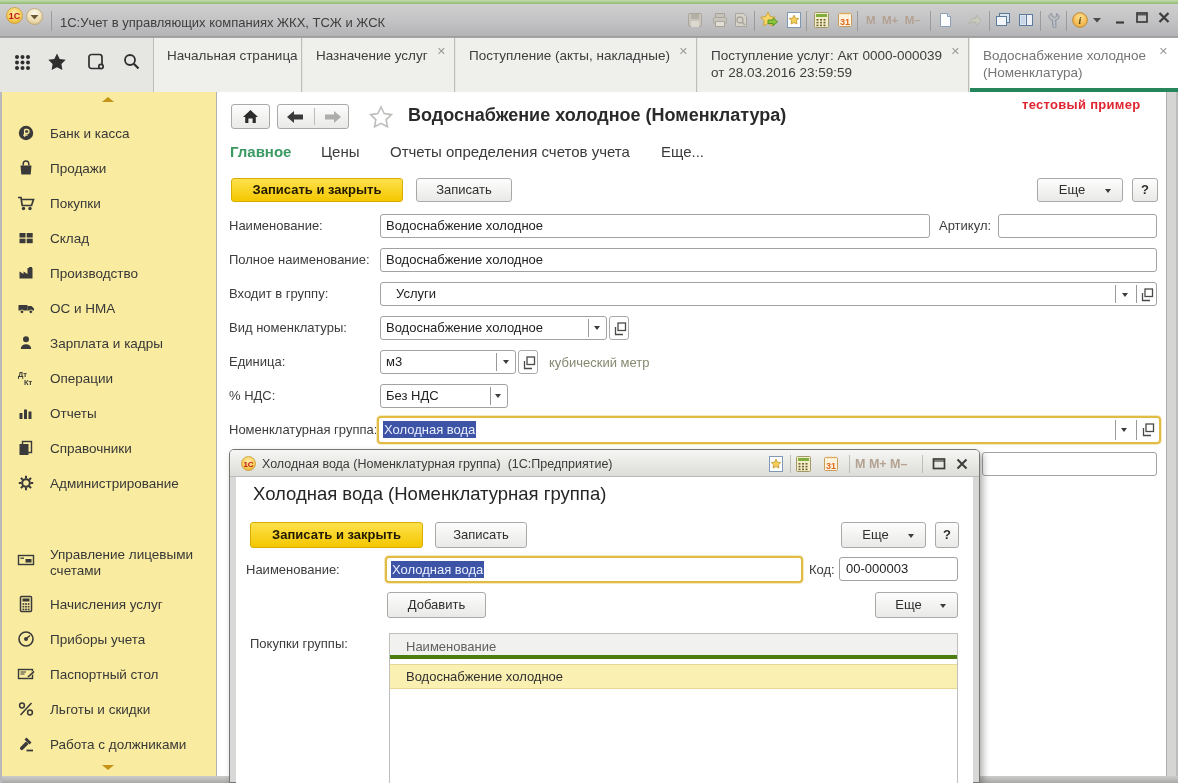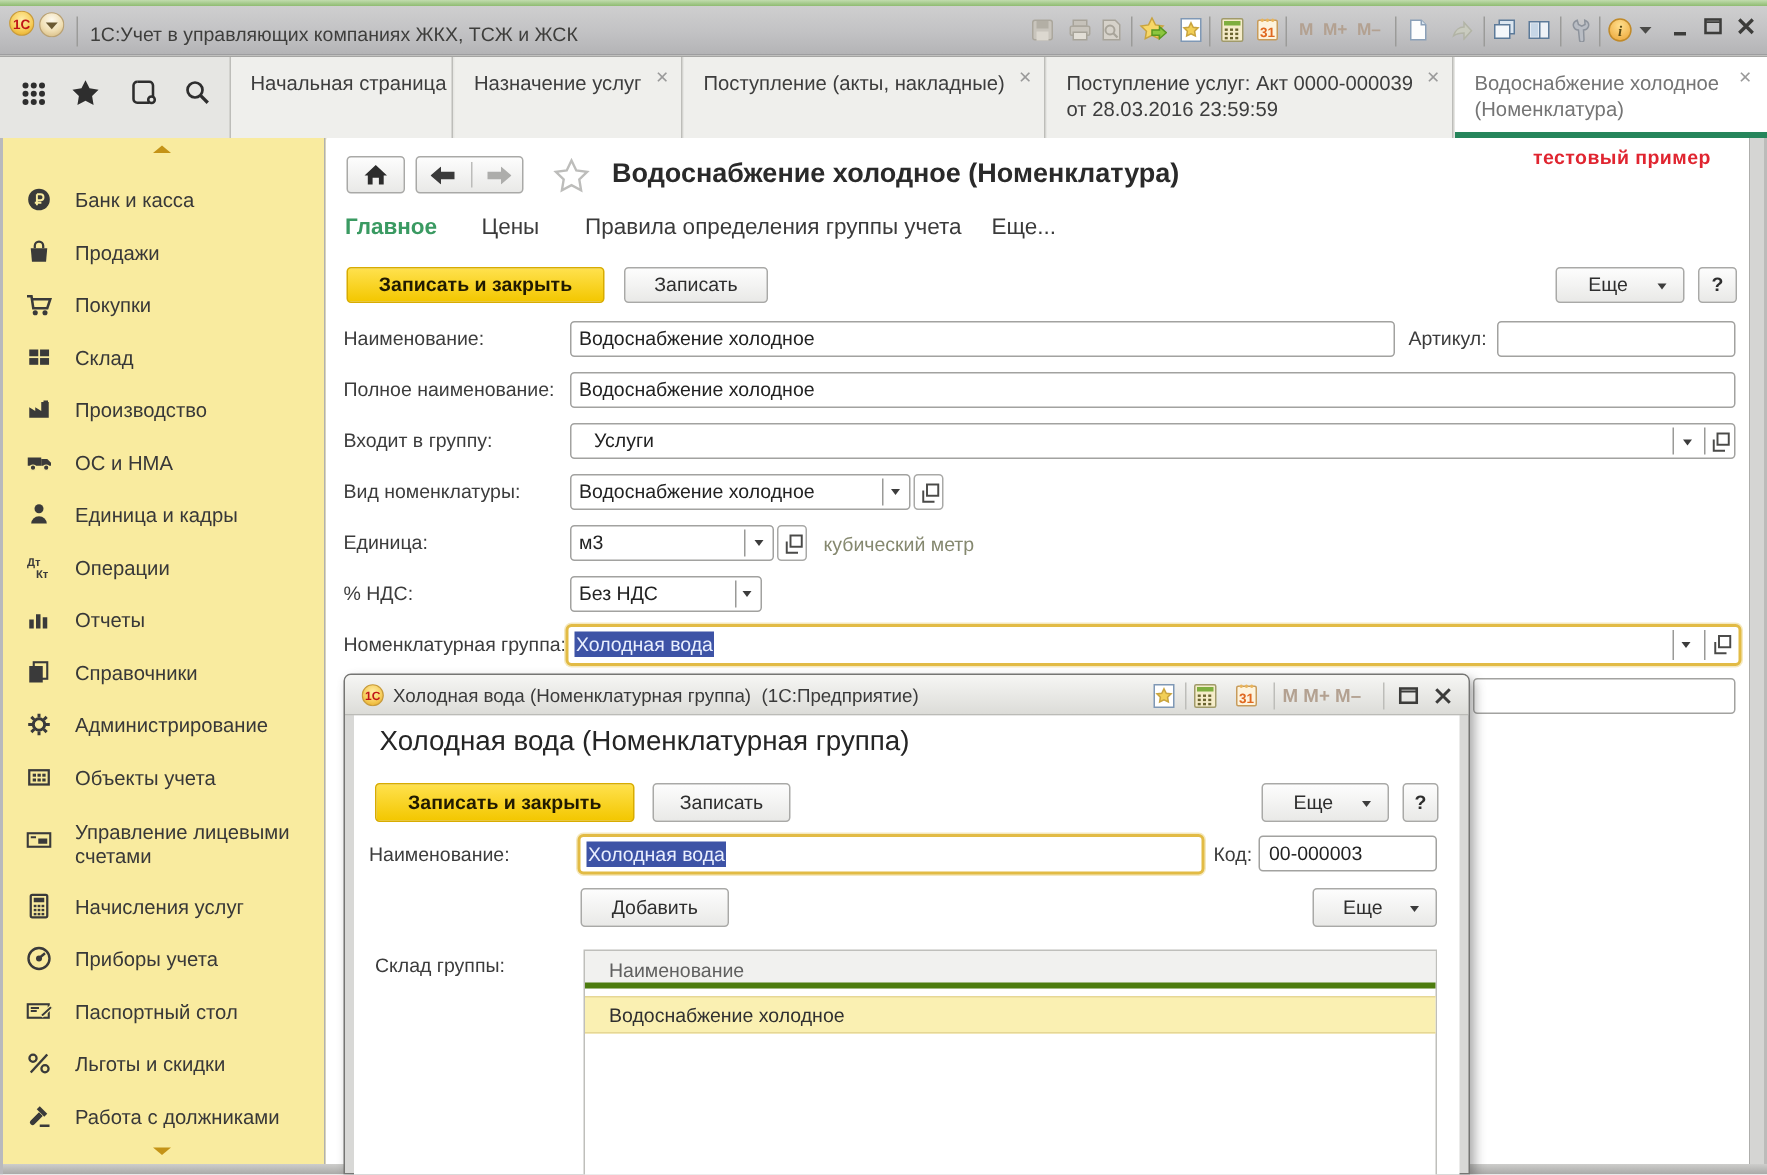--- a/index.html
+++ b/index.html
@@ -274,21 +274,21 @@
         <circle cx="5" cy="12.8" r="1.8" fill="#3a3a3a" stroke="#f9eb9f" stroke-width="0.8"></circle>
         <circle cx="13.8" cy="12.8" r="1.8" fill="#3a3a3a" stroke="#f9eb9f" stroke-width="0.8"></circle>
       </svg>
       <div class="stext">ОС и НМА</div>
     </div>
   <div class="sitem" style="top:242px;">
       <svg class="sicon" width="18" height="18">
         <circle cx="9" cy="5.2" r="3" fill="#3a3a3a"></circle>
         <path d="M3.8 15 a5.2 4.8 0 0 1 10.4 0z" fill="#3a3a3a"></path>
       </svg>
-      <div class="stext">Единица и кадры</div>
+      <div class="stext">Зарплата и кадры</div>
     </div>
   <div class="sitem" style="top:277px;">
       <svg class="sicon" width="18" height="18">
         <text x="1" y="8" font-size="7.5" font-weight="bold" fill="#3a3a3a" font-family="Liberation Sans">Дт</text>
         <text x="7" y="16" font-size="7.5" font-weight="bold" fill="#3a3a3a" font-family="Liberation Sans">Кт</text>
       </svg>
       <div class="stext">Операции</div>
     </div>
   <div class="sitem" style="top:312px;">
       <svg class="sicon" width="18" height="18">
@@ -308,34 +308,20 @@
       <div class="stext">Справочники</div>
     </div>
   <div class="sitem" style="top:382px;">
       <svg class="sicon" width="18" height="18">
         <g stroke="#3a3a3a" stroke-width="2" fill="none">
           <circle cx="9" cy="9" r="3.8"></circle>
           <path d="M9 1.8V4.4M9 13.6V16.2M1.8 9H4.4M13.6 9H16.2M3.9 3.9L5.8 5.8M12.2 12.2l1.9 1.9M14.1 3.9L12.2 5.8M5.8 12.2l-1.9 1.9"></path>
         </g>
       </svg>
       <div class="stext">Администрирование</div>
-    </div>
-  <div class="sitem" style="top:417px;">
-      <svg class="sicon" width="18" height="18">
-        <rect x="2.5" y="4.5" width="13" height="9.5" fill="none" stroke="#3a3a3a" stroke-width="1.5"></rect>
-        <g fill="#3a3a3a">
-          <rect x="4.8" y="6.8" width="2.2" height="2"></rect>
-          <rect x="8" y="6.8" width="2.2" height="2"></rect>
-          <rect x="11.2" y="6.8" width="2.2" height="2"></rect>
-          <rect x="4.8" y="10" width="2.2" height="2"></rect>
-          <rect x="8" y="10" width="2.2" height="2"></rect>
-          <rect x="11.2" y="10" width="2.2" height="2"></rect>
-        </g>
-      </svg>
-      <div class="stext">Объекты учета</div>
     </div>
   <div class="sitem" style="top:503px;">
       <svg class="sicon" width="18" height="18">
         <rect x="3.5" y="1.5" width="11" height="15" rx="1" fill="none" stroke="#3a3a3a" stroke-width="1.5"></rect>
         <rect x="5.5" y="3.5" width="7" height="3" fill="#3a3a3a"></rect>
         <g fill="#3a3a3a">
           <rect x="5.5" y="8.2" width="1.8" height="1.6"></rect>
           <rect x="8.1" y="8.2" width="1.8" height="1.6"></rect>
           <rect x="10.7" y="8.2" width="1.8" height="1.6"></rect>
           <rect x="5.5" y="10.9" width="1.8" height="1.6"></rect>
@@ -405,21 +391,21 @@
     </svg>
 </div>
 <svg class="abs" style="left:368px;top:105px;" width="26" height="25">
     <path d="M13 2 l3.2 6.6 7.2 1 -5.2 5 1.2 7.2 -6.4-3.4 -6.4 3.4 1.2-7.2 -5.2-5 7.2-1z" fill="none" stroke="#bdbdbb" stroke-width="1.6"></path>
   </svg>
 <div class="abs" style="left:408px;top:105px;font-size:18px;font-weight:bold;color:#2a2a2a;">Водоснабжение холодное (Номенклатура)</div>
 <div class="abs" style="left:1022px;top:97px;font-size:13px;letter-spacing:0.3px;font-weight:bold;color:#e02530;">тестовый пример</div>
 
 <div class="abs" style="left:230px;top:143px;font-size:15px;font-weight:bold;color:#3a9a62;">Главное</div>
 <div class="abs" style="left:321px;top:143px;font-size:15px;color:#3a3a3a;">Цены</div>
-<div class="abs" style="left:390px;top:143px;font-size:15px;color:#3a3a3a;">Правила определения группы учета</div>
+<div class="abs" style="left:390px;top:143px;font-size:15px;color:#3a3a3a;">Отчеты определения счетов учета</div>
 <div class="abs" style="left:661px;top:143px;font-size:15px;color:#3a3a3a;">Еще...</div>
 
 <div class="ybtn" style="left:231px;top:178px;width:172px;height:24px;line-height:22px;">Записать и закрыть</div>
 <div class="btn" style="left:416px;top:178px;width:96px;height:24px;line-height:22px;">Записать</div>
 <div class="btn" style="left:1037px;top:178px;width:86px;height:24px;line-height:22px;padding-right:16px;">Еще<span class="carr" style="right:11px;top:10px;"></span></div>
 <div class="btn" style="left:1132px;top:178px;width:26px;height:24px;line-height:22px;font-weight:bold;">?</div>
 
 <div class="lbl" style="left:229px;top:218px;">Наименование:</div>
 <div class="input" style="left:380px;top:214px;width:550px;height:24px;line-height:22px;padding-left:5px;">Водоснабжение холодное</div>
 <div class="lbl" style="left:939px;top:218px;">Артикул:</div>
@@ -530,20 +516,20 @@
   <div class="btn" style="left:608px;top:71px;width:85px;height:26px;line-height:24px;padding-right:16px;">Еще<span class="carr" style="right:11px;top:11px;"></span></div>
   <div class="btn" style="left:702px;top:71px;width:24px;height:26px;line-height:24px;font-weight:bold;">?</div>
   <div class="lbl" style="left:13px;top:111px;">Наименование:</div>
   <div style="position:absolute;left:152px;top:105px;width:418px;height:27px;border:2px solid #e2bb45;border-radius:4px;background:#fff;box-shadow:0 0 0 1px #f5e9c0;">
     <span style="position:absolute;left:4px;top:3px;background:#3d53a6;color:#e9efff;font-size:13px;line-height:17px;padding:0 1px;">Холодная вода</span>
   </div>
   <div class="lbl" style="left:576px;top:111px;">Код:</div>
   <div class="input" style="left:606px;top:106px;width:119px;height:24px;line-height:22px;padding-left:6px;">00-000003</div>
   <div class="btn" style="left:154px;top:141px;width:99px;height:26px;line-height:24px;">Добавить</div>
   <div class="btn" style="left:642px;top:141px;width:83px;height:26px;line-height:24px;padding-right:16px;">Еще<span class="carr" style="right:11px;top:11px;"></span></div>
-  <div class="lbl" style="left:17px;top:185px;">Склад группы:</div>
+  <div class="lbl" style="left:17px;top:185px;">Покупки группы:</div>
   <div style="position:absolute;left:156px;top:182px;width:569px;height:158px;border:1px solid #bfbfbb;background:#fff;">
     <div style="position:absolute;left:0;top:0;width:100%;height:25px;background:#f1f1ef;border-bottom:4px solid #4d7c0f;color:#606060;line-height:25px;padding-left:16px;">Наименование</div>
     <div style="position:absolute;left:0;top:30px;width:100%;height:25px;background:#faf0b2;border-top:1px solid #e6d795;border-bottom:1px solid #e6d795;color:#303030;line-height:24px;padding-left:16px;">Водоснабжение холодное</div>
   </div>
 
   </div>
 </div>
 
 </body></html>

